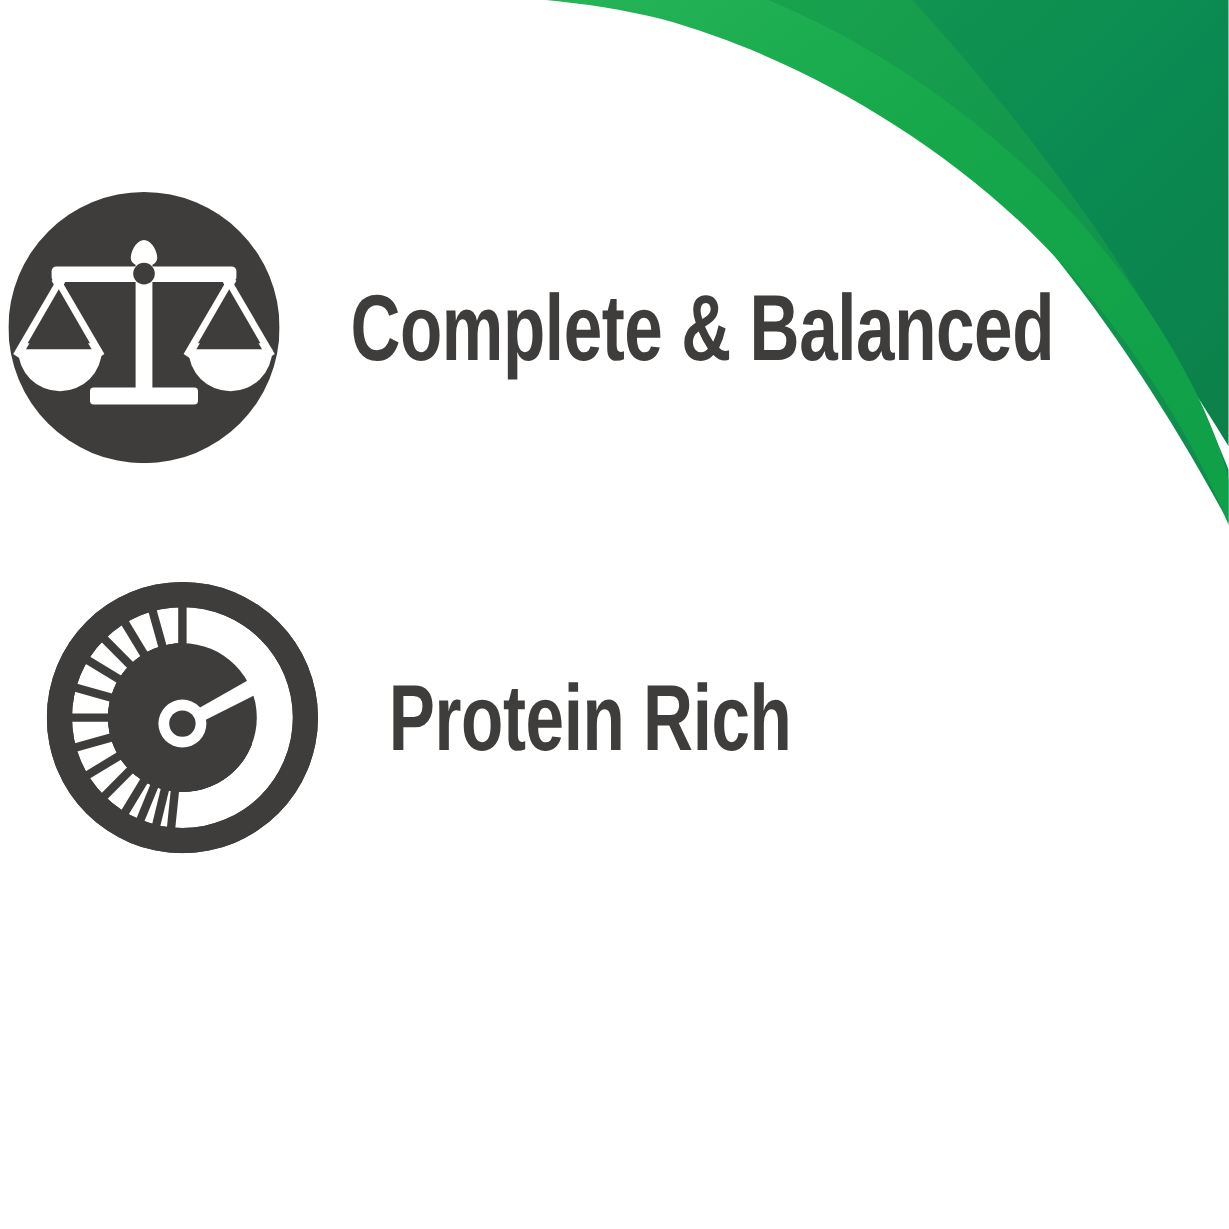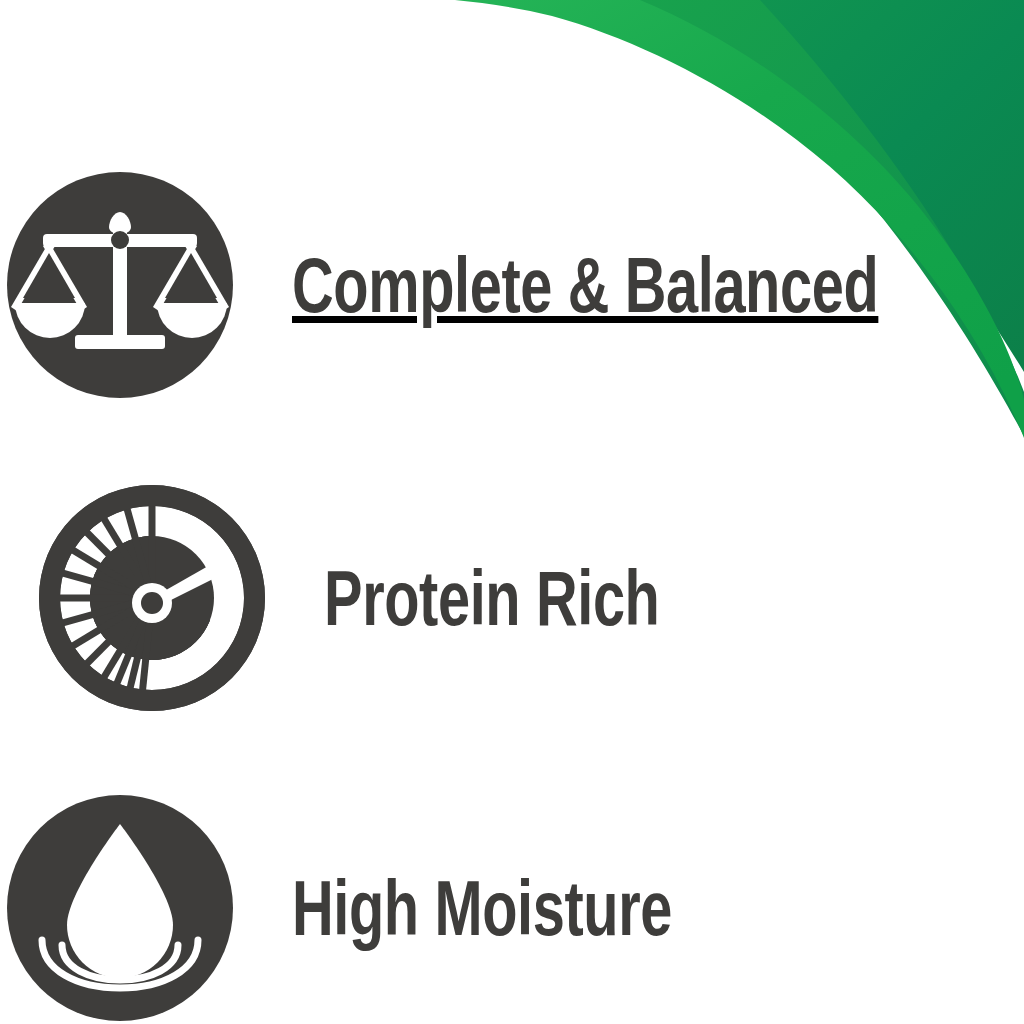--- a/index.html
+++ b/index.html
@@ -29,21 +29,21 @@
   }
   
   .feature-row {
     position: absolute;
     left: 0;
     width: 1024px;
     height: 226px;
     display: flex;
     align-items: center;
   }
-  #row-0 { top: 172px; text-decoration: underline; }
+  #row-0 { top: 160px; }
   #row-1 { top: 485px; padding-left: 32px; }
   #row-2 { top: 795px; }
 
   .icon-badge {
     position: relative;
     flex: 0 0 auto;
     width: 226px;
     height: 226px;
     margin-left: 7px;
   }
@@ -185,31 +185,14 @@
 
         <path d="M113 113 L178 76 L186 88 L118 122 Z" fill="#ffffff"></path>
 
         <circle cx="113" cy="118" r="20" fill="#ffffff"></circle>
         <circle cx="113" cy="118" r="11" fill="#3e3d3b"></circle>
       </svg>
     </div>
     <div class="feature-label">Protein Rich</div>
   </div>
 
-  <div class="feature-row" id="row-2">
-    <div class="icon-badge">
-      <svg viewBox="0 0 226 226" xmlns="http://www.w3.org/2000/svg" aria-hidden="true">
-        <circle cx="113" cy="113" r="113" fill="#3e3d3b"></circle>
-
-        <path d="M35 145 C35 175 70 193 113 193 C156 193 191 175 191 145" fill="none" stroke="#ffffff" stroke-width="7" stroke-linecap="round"></path>
-
-        <path d="M55 150 C55 173 83 185 113 185 C143 185 171 173 171 150" fill="none" stroke="#ffffff" stroke-width="7" stroke-linecap="round"></path>
-
-        <path d="M113 29
-                 C113 29 60 98 60 130
-                 A53 53 0 0 0 166 130
-                 C166 98 113 29 113 29 Z" fill="#ffffff"></path>
-      </svg>
-    </div>
-    <div class="feature-label">High Moisture</div>
-  </div>
 
 </div>
 
 </body></html>

